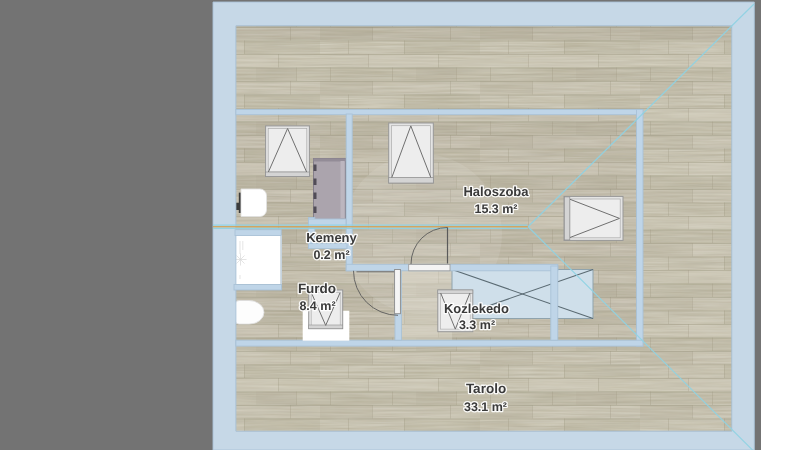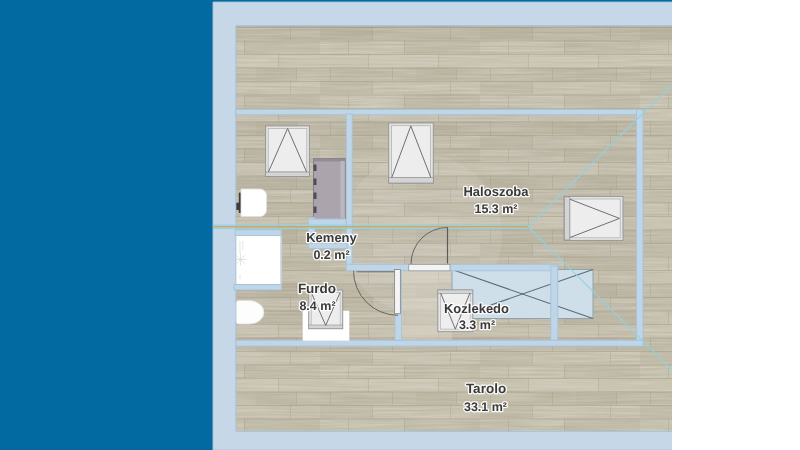--- a/index.html
+++ b/index.html
@@ -1,16 +1,16 @@
 <!DOCTYPE html>
 <html><head>
 <meta charset="utf-8">
 <style>
   html,body{margin:0;padding:0;background:#ffffff;}
-  #stage{width:672px;height:450px;position:relative;overflow:hidden;background:#0369a1;
+  #stage{width:761px;height:450px;position:relative;overflow:hidden;background:#737373;
     font-family:"Liberation Sans", sans-serif;}
 </style>
 </head>
 <body>
 <div id="stage">
 <svg width="800" height="450" viewBox="0 0 800 450">
   <defs>
     <pattern id="wood" width="160" height="54" patternUnits="userSpaceOnUse">
       <rect x="0" y="0" width="160" height="13.5" fill="#d2cdbb" opacity="0.22"></rect>
       <rect x="0" y="13.5" width="160" height="13.5" fill="#a49d86" opacity="0.16"></rect>

